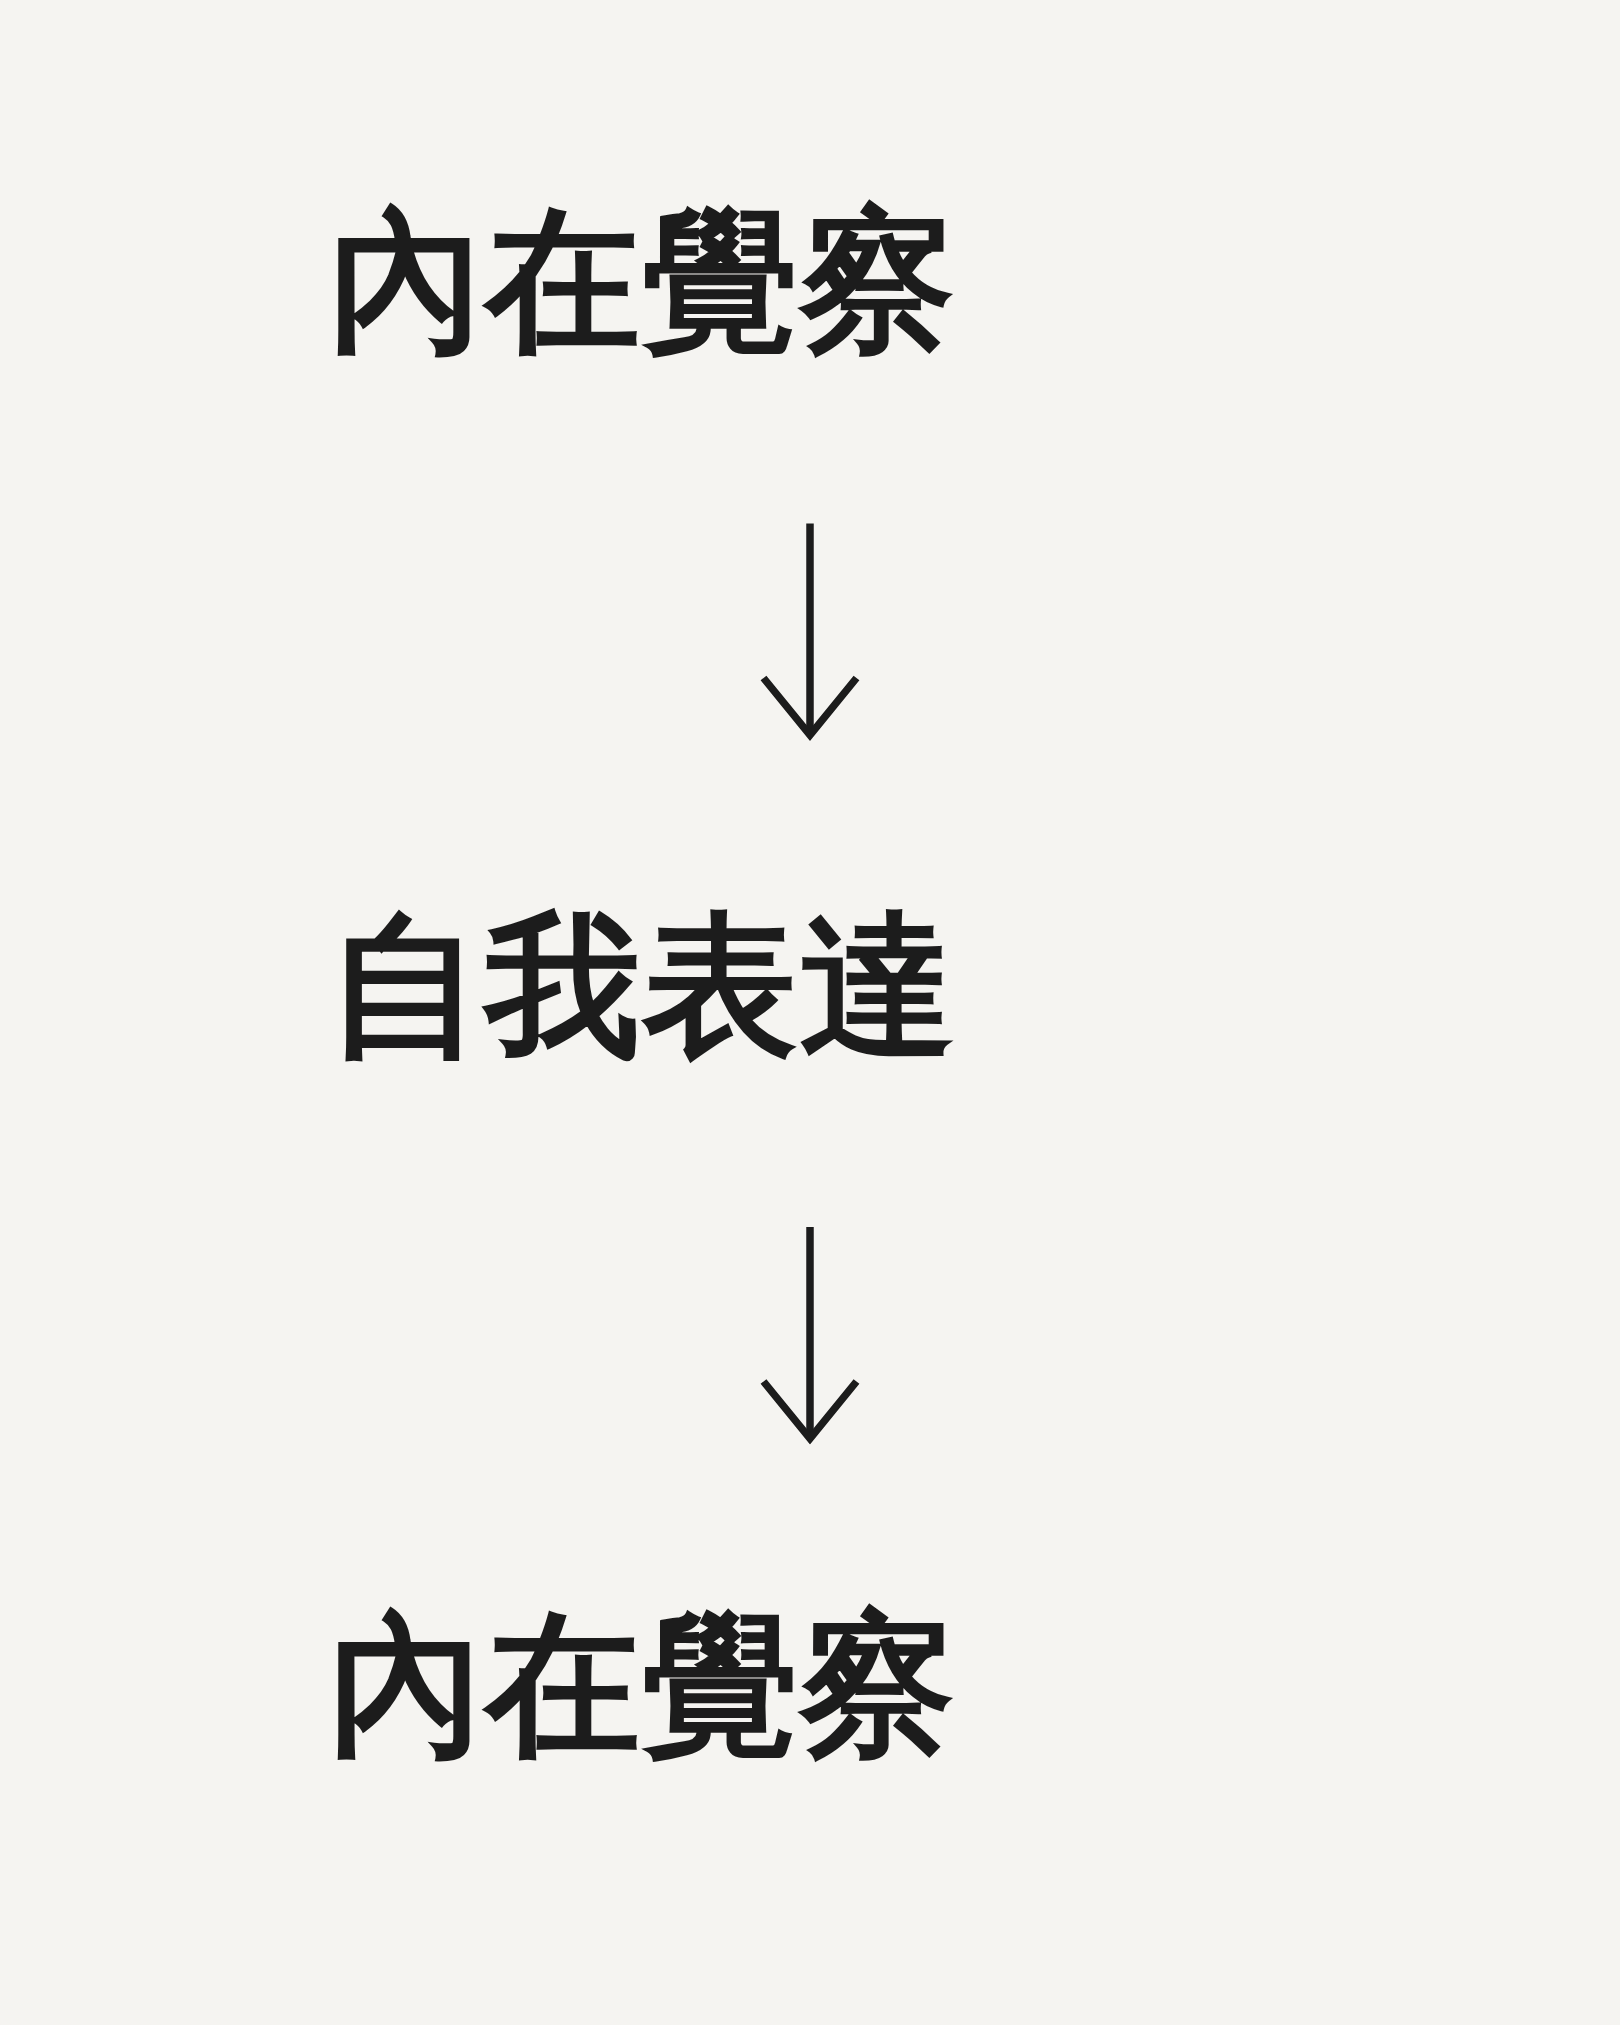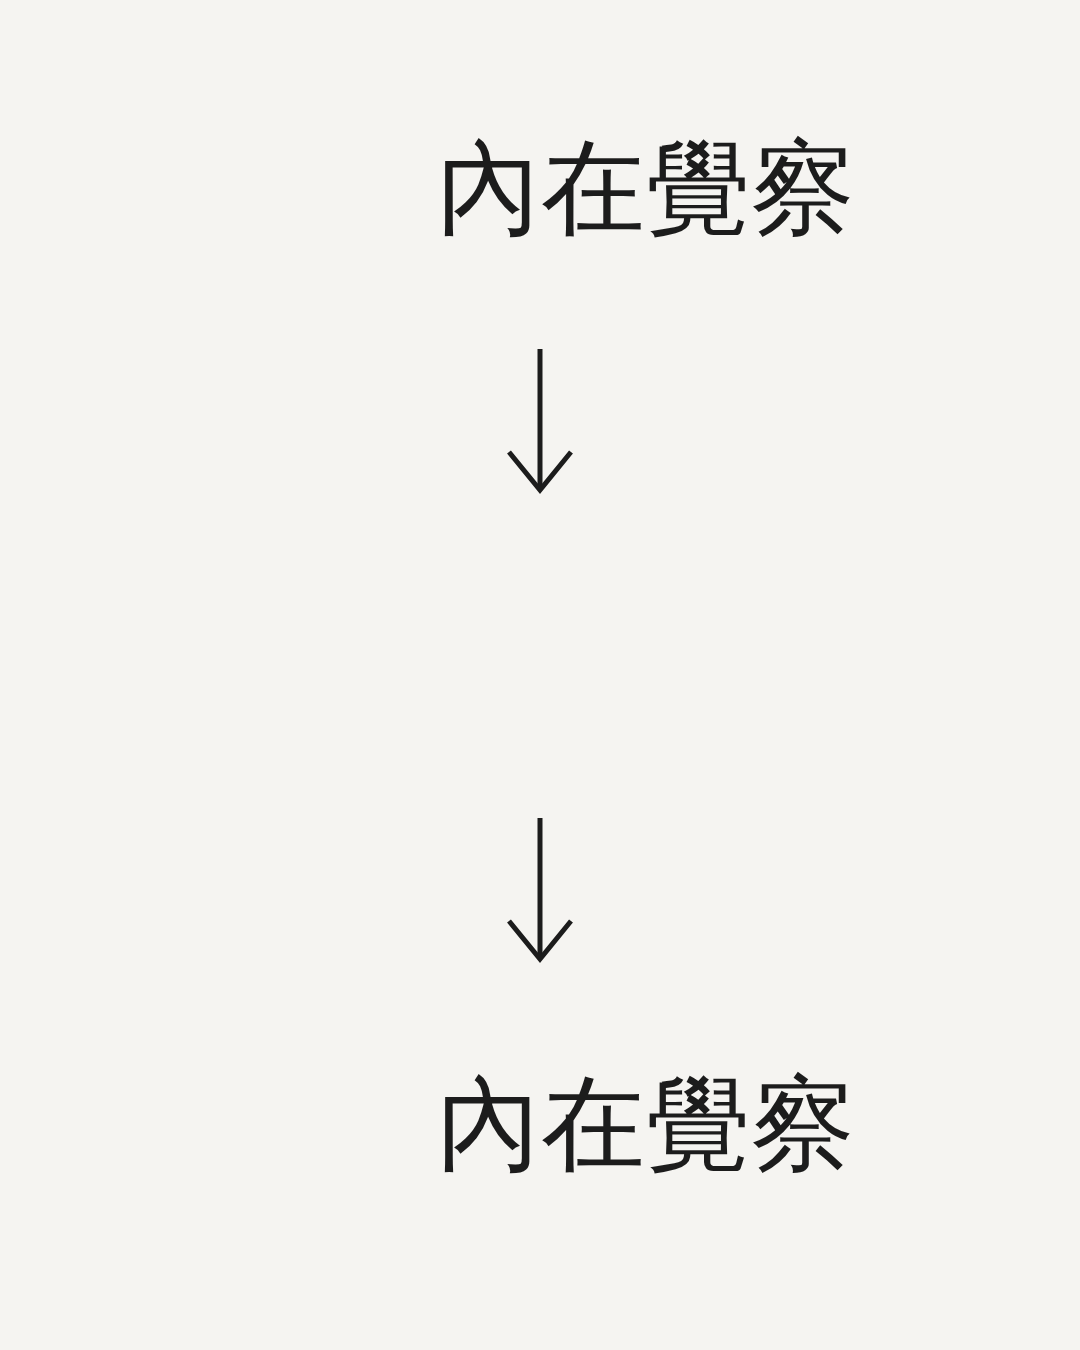--- a/index.html
+++ b/index.html
@@ -15,24 +15,24 @@
     width: 1080px;
     height: 1350px;
     background: var(--bg, #f5f4f1);
     overflow: hidden;
     margin: 0 auto;
   }
   .step {
     position: absolute;
     left: 0;
     width: 856px;
-    text-align: right;
+    text-align: center;
     font-size: 104px;
     line-height: 1;
-    font-weight: 400;
+    font-weight: 700;
     letter-spacing: 1px;
     color: var(--ink, #1c1c1c);
     white-space: nowrap;
     user-select: none;
   }
   .step-1 { top: 136px; }
   .step-2 { top: 606px; }
   .step-3 { top: 1072px; }
   .arrow {
     position: absolute;
@@ -56,20 +56,21 @@
 
   <div class="step step-1">內在覺察</div>
 
   <div class="arrow arrow-1">
     <svg viewBox="0 0 70 146" xmlns="http://www.w3.org/2000/svg" aria-hidden="true">
       <line x1="35" y1="1" x2="35" y2="142" stroke="currentColor" stroke-width="5"></line>
       <polyline points="4,104 35,142 66,104" fill="none" stroke="currentColor" stroke-width="5" stroke-linejoin="miter"></polyline>
     </svg>
   </div>
 
+  <div class="step step-2">自我表達</div>
 
   <div class="arrow arrow-2">
     <svg viewBox="0 0 70 146" xmlns="http://www.w3.org/2000/svg" aria-hidden="true">
       <line x1="35" y1="1" x2="35" y2="142" stroke="currentColor" stroke-width="5"></line>
       <polyline points="4,104 35,142 66,104" fill="none" stroke="currentColor" stroke-width="5" stroke-linejoin="miter"></polyline>
     </svg>
   </div>
 
   <div class="step step-3">內在覺察</div>
 

